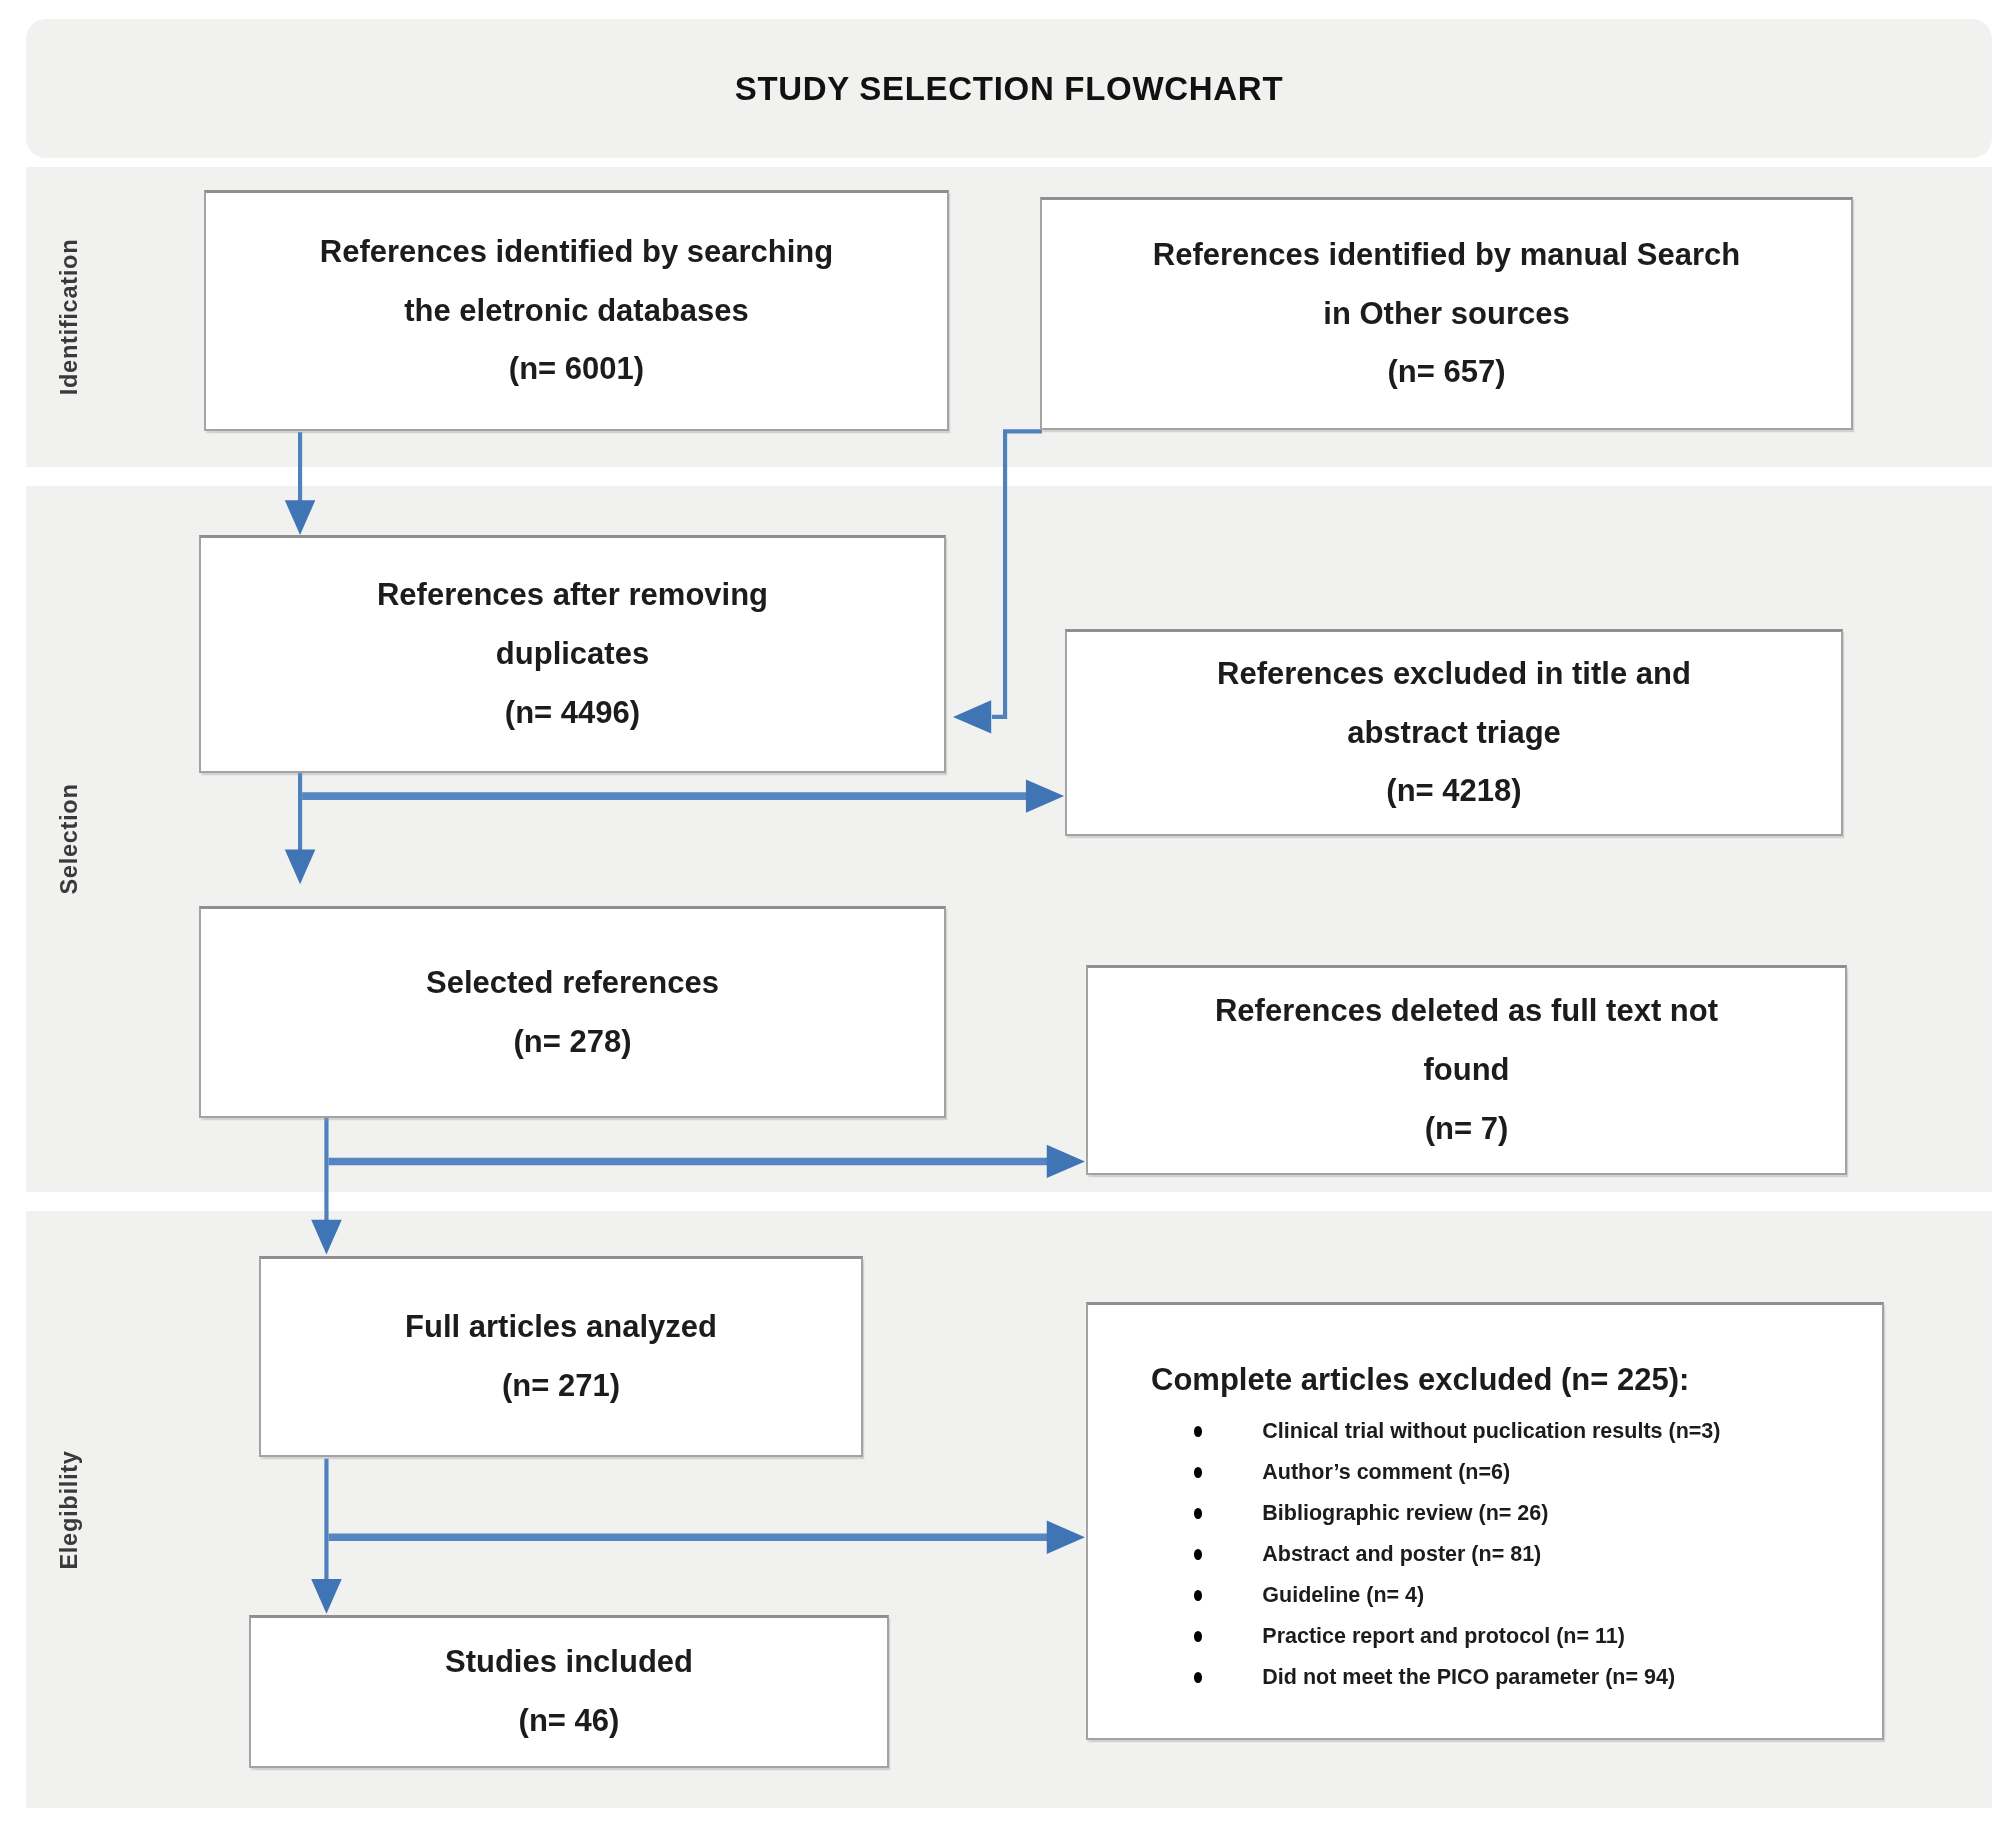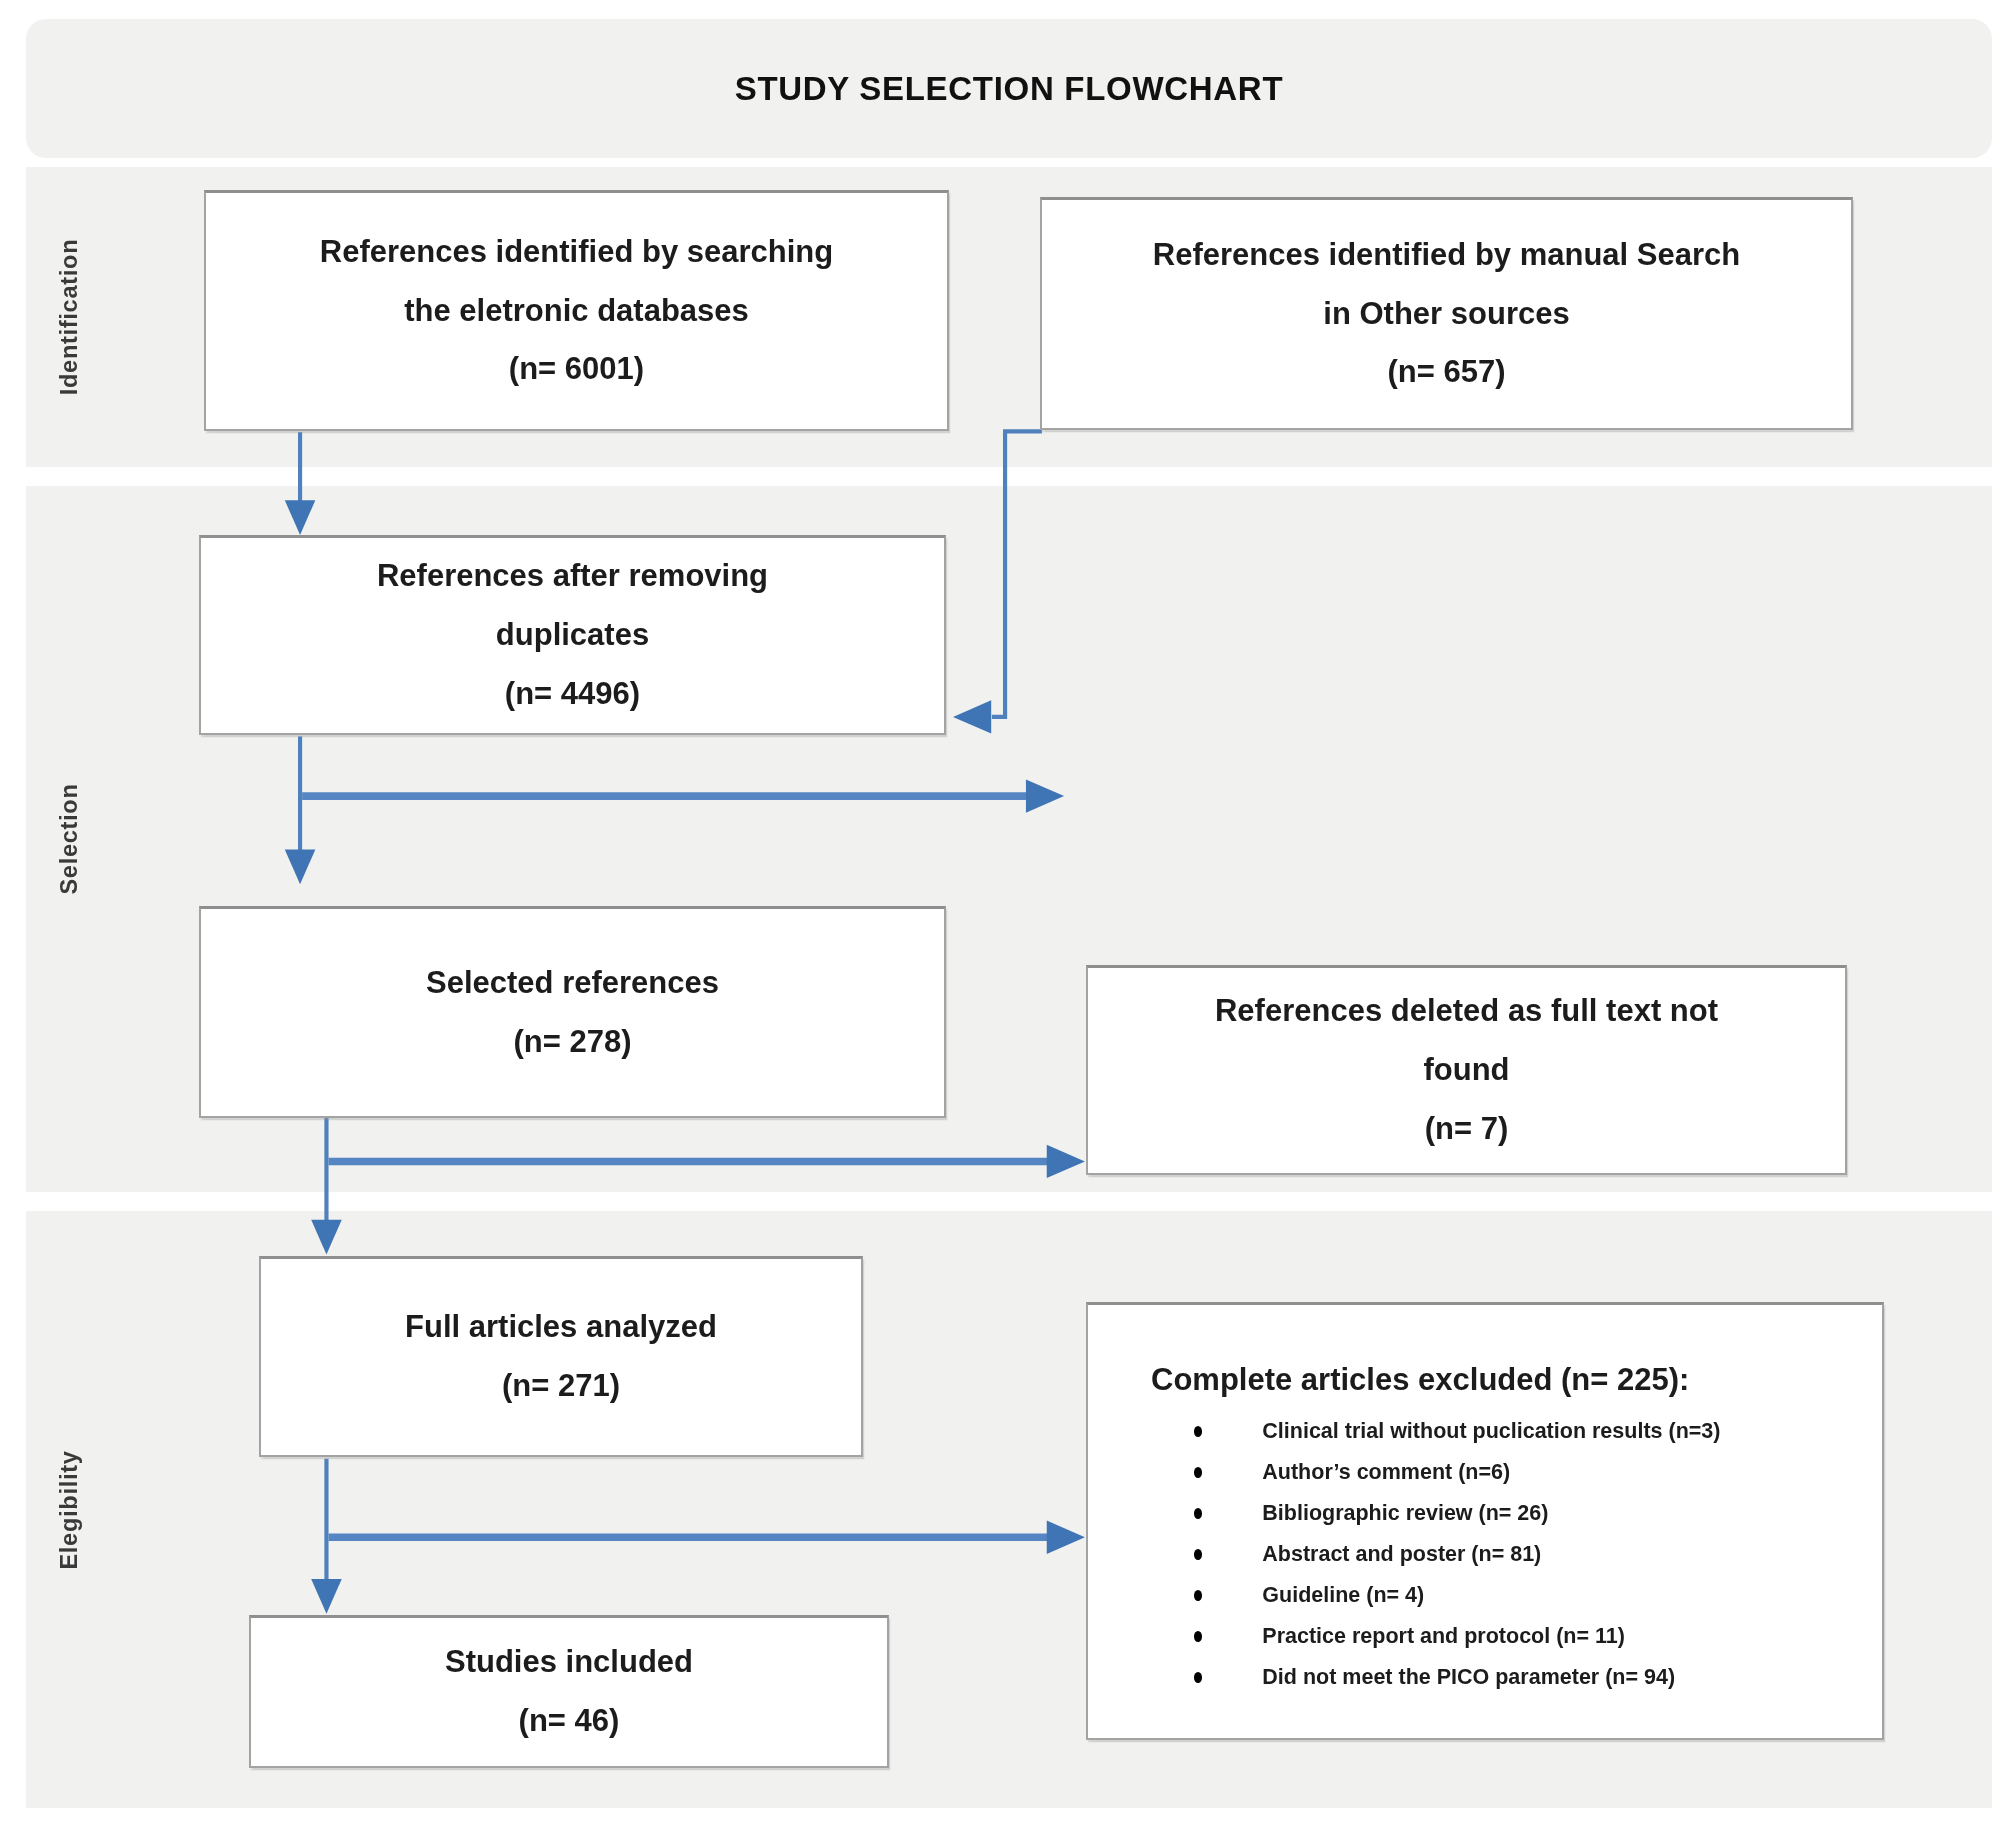--- a/index.html
+++ b/index.html
@@ -58,21 +58,21 @@
   }
   .box-text {
     white-space: pre-line;
     font-size: 31px;
     font-weight: bold;
     line-height: 1.9;
     color: #1c1c1c;
   }
   .box-a { left: 204px;  top: 190px;  width: 745px; height: 241px; }
   .box-b { left: 1040px; top: 197px;  width: 813px; height: 233px; }
-  .box-c { left: 199px;  top: 535px;  width: 747px; height: 200px; justify-content: center; }
+  .box-c { left: 199px;  top: 535px;  width: 747px; height: 238px; justify-content: center; }
   .box-d { left: 1065px; top: 629px;  width: 778px; height: 207px; }
   .box-e { left: 199px;  top: 884px; width: 747px; height: 212px; margin-top: 22px; }
   .box-f { left: 1086px; top: 965px; width: 761px; height: 210px; }
   .box-g { left: 259px;  top: 1256px; width: 604px;  height: 201px; }
   .box-i { left: 249px;  top: 1615px; width: 640px;  height: 153px; }
 
   .box-h {
     left: 1086px; top: 1302px; width: 798px; height: 438px;
     display: block;
     text-align: left;
@@ -179,20 +179,25 @@
 in Other sources
 (n= 657)</div>
   </div>
 
   <div class="box box-c">
     <div class="box-text">References after removing
 duplicates
 (n= 4496)</div>
   </div>
 
+  <div class="box box-d">
+    <div class="box-text">References excluded in title and
+abstract triage
+(n= 4218)</div>
+  </div>
 
   <div class="box box-e">
     <div class="box-text">Selected references
 (n= 278)</div>
   </div>
 
   <div class="box box-f">
     <div class="box-text">References deleted as full text not
 found
 (n= 7)</div>

